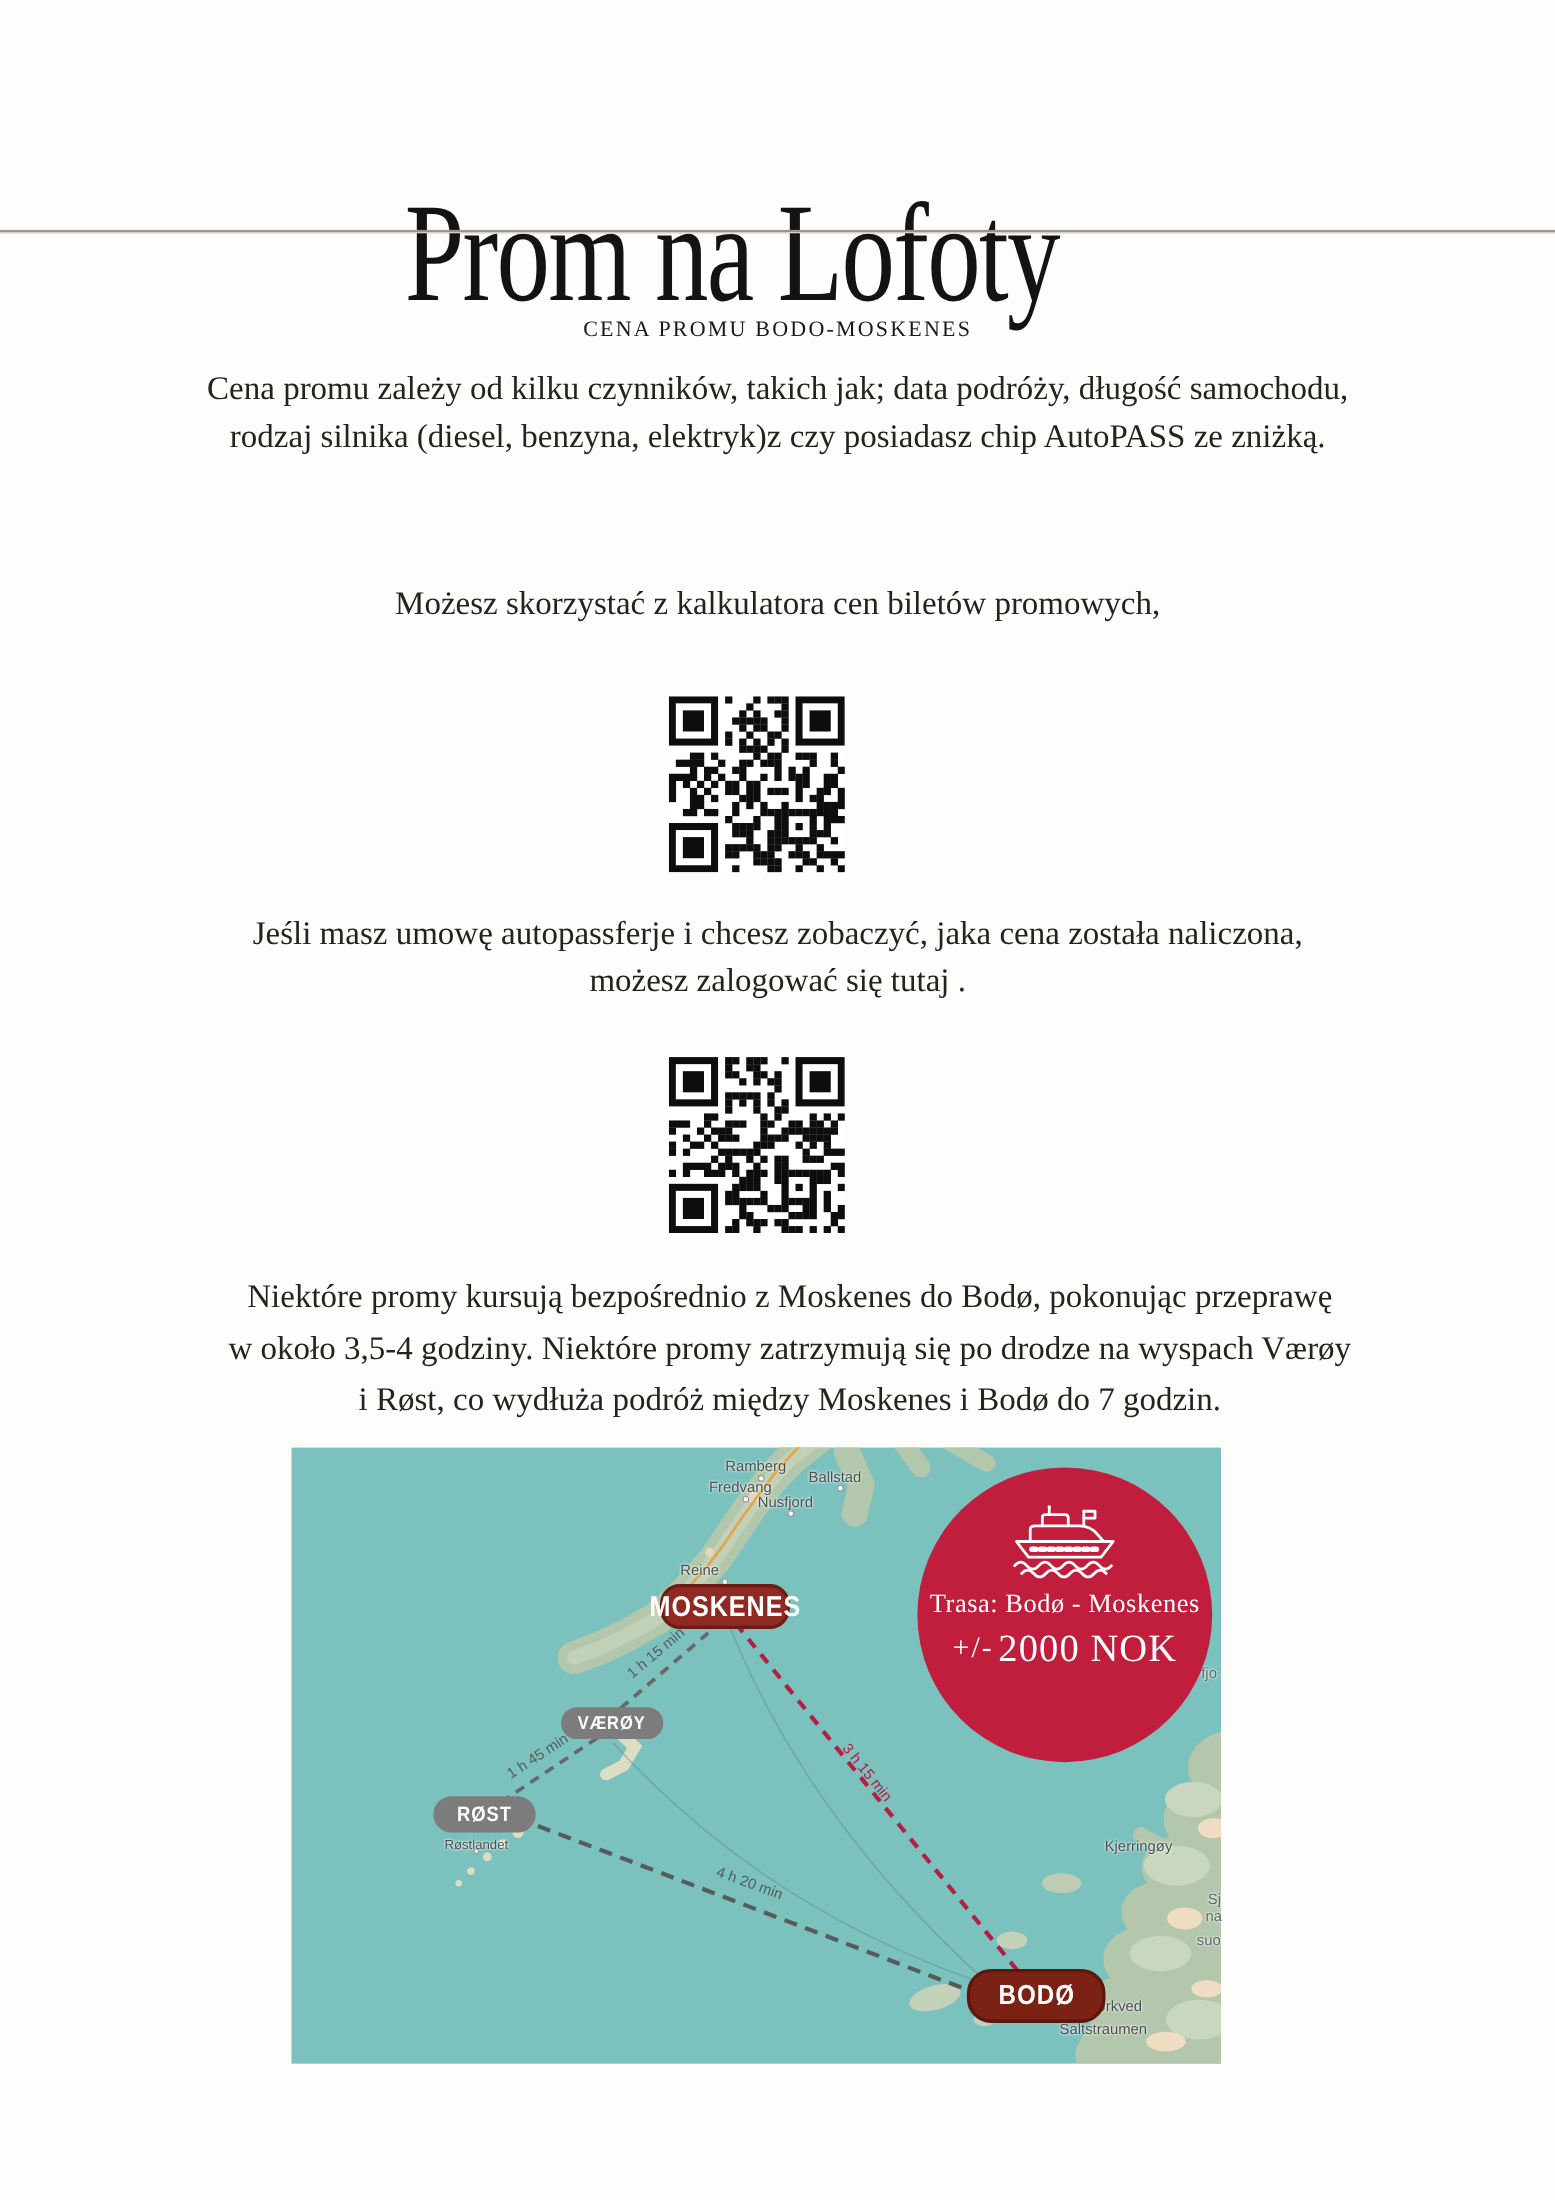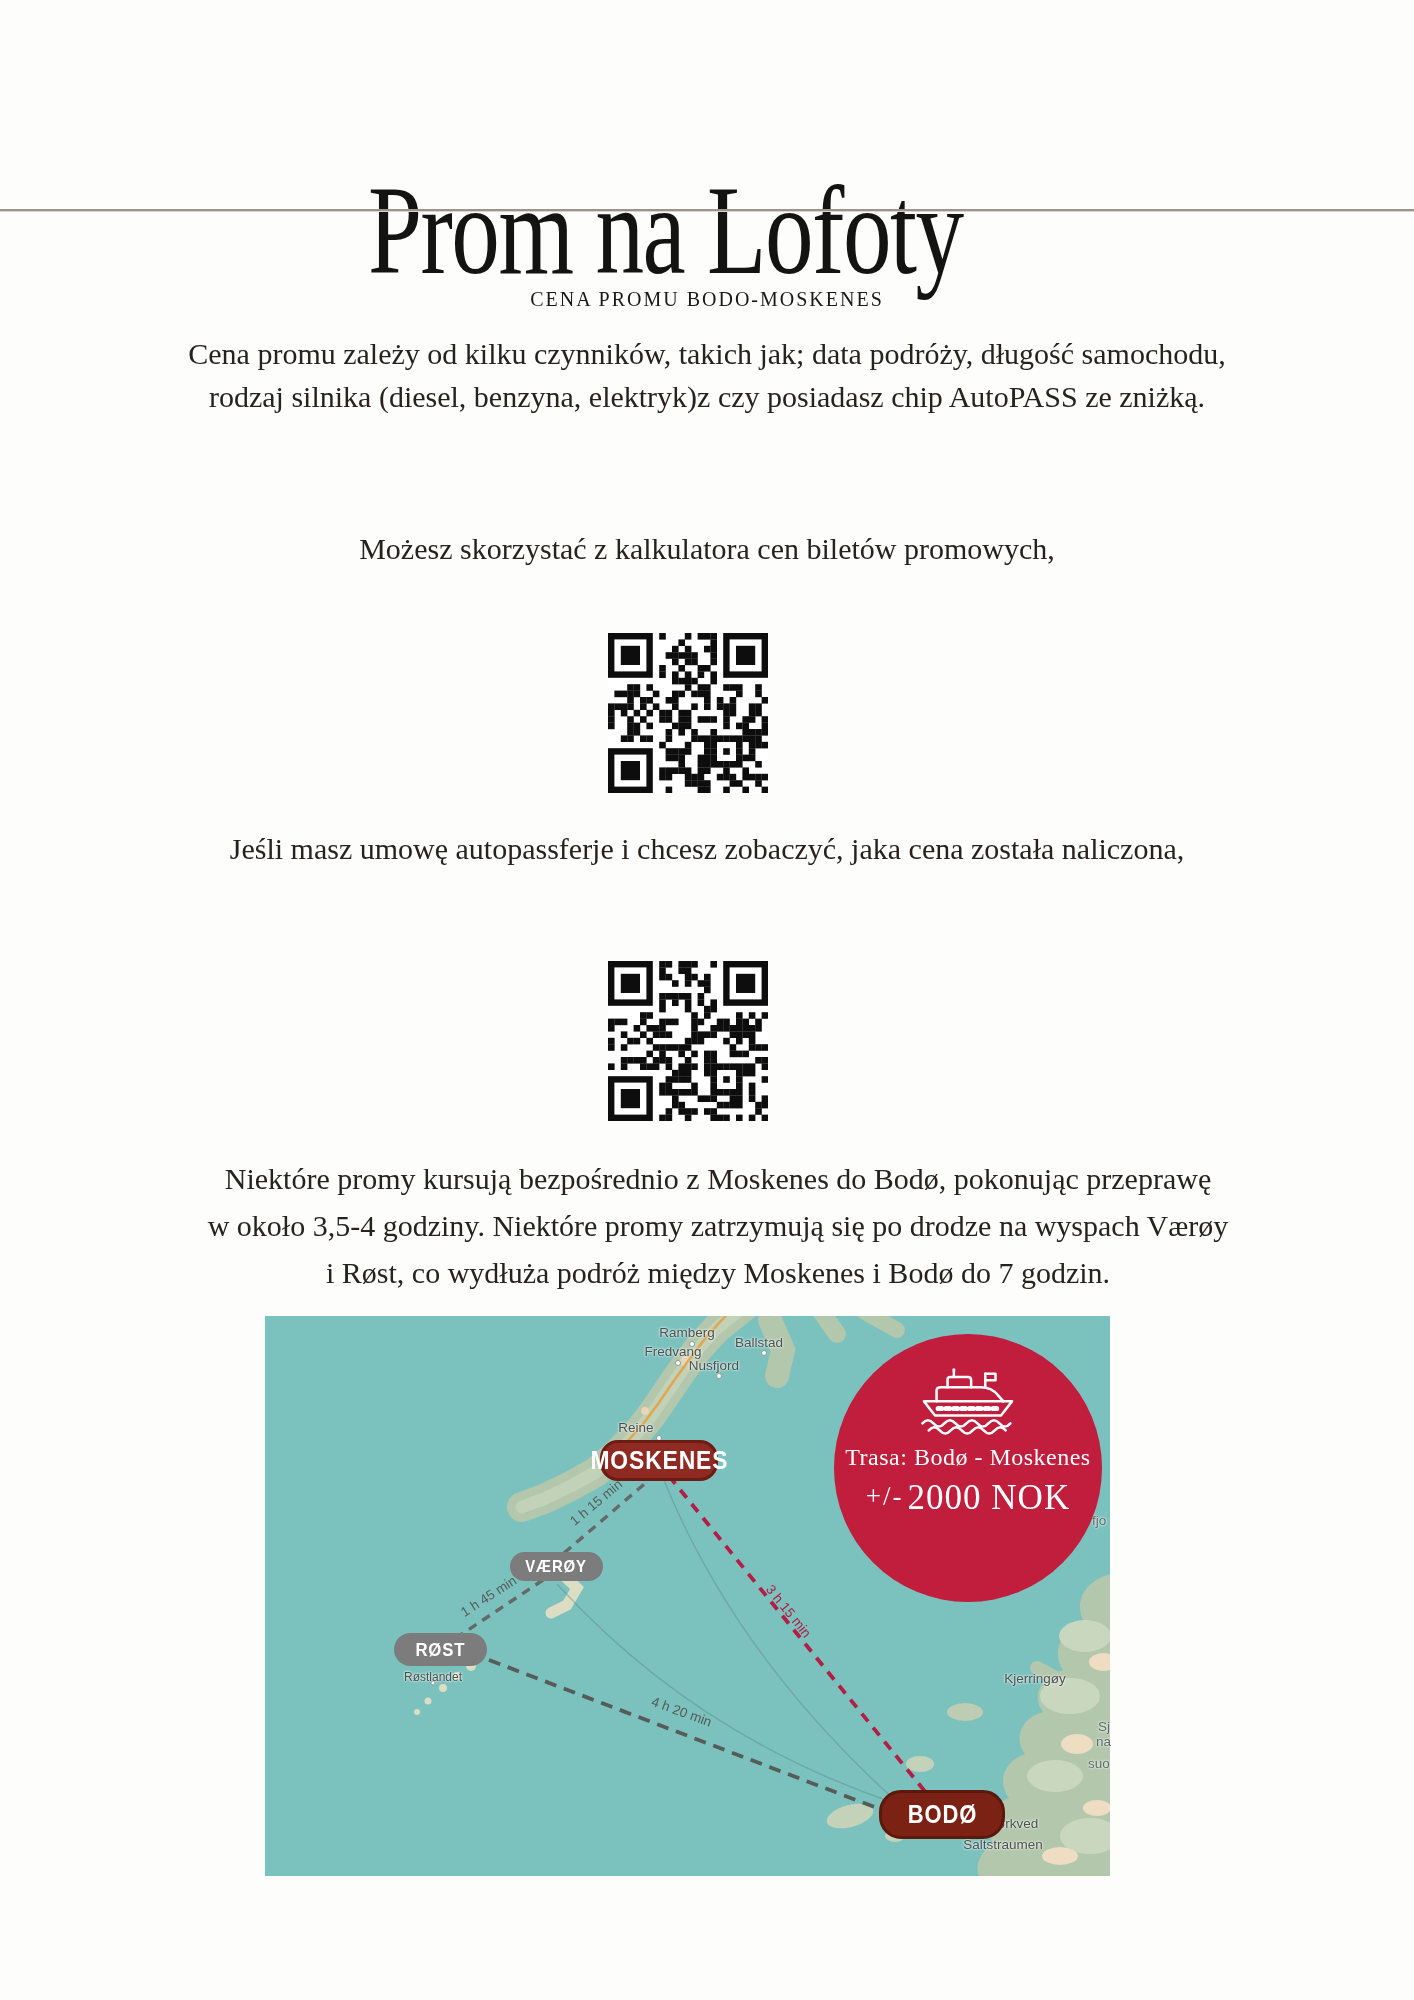--- a/index.html
+++ b/index.html
@@ -288,20 +288,21 @@
         <rect x="57.6" y="153.6" width="6.6" height="6.6"></rect>
         <rect x="89.6" y="153.6" width="6.6" height="6.6"></rect>
         <rect x="96.0" y="153.6" width="6.6" height="6.6"></rect>
         <rect x="115.2" y="153.6" width="6.6" height="6.6"></rect>
         <rect x="134.4" y="153.6" width="6.6" height="6.6"></rect>
         <rect x="153.6" y="153.6" width="6.6" height="6.6"></rect>
       </svg></div>
 
   <div id="p3" class="abs center para">
     <div>Jeśli masz umowę autopassferje i chcesz zobaczyć, jaka cena została naliczona,</div>
+    <div>możesz  zalogować się tutaj .</div>
   </div>
 
   <div id="qr2" class="abs qr"><svg viewBox="0 0 160 160" width="100%" height="100%" fill="#0d0d0d">
         <rect x="0" y="0" width="44.800000000000004" height="44.800000000000004"></rect>
         <rect fill="#fff" x="6.4" y="6.4" width="32" height="32"></rect>
         <rect x="12.8" y="12.8" width="19.200000000000003" height="19.200000000000003"></rect>
         <rect x="115.2" y="0" width="44.800000000000004" height="44.800000000000004"></rect>
         <rect fill="#fff" x="121.60000000000001" y="6.4" width="32" height="32"></rect>
         <rect x="128" y="12.8" width="19.200000000000003" height="19.200000000000003"></rect>
         <rect x="0" y="115.2" width="44.800000000000004" height="44.800000000000004"></rect>

